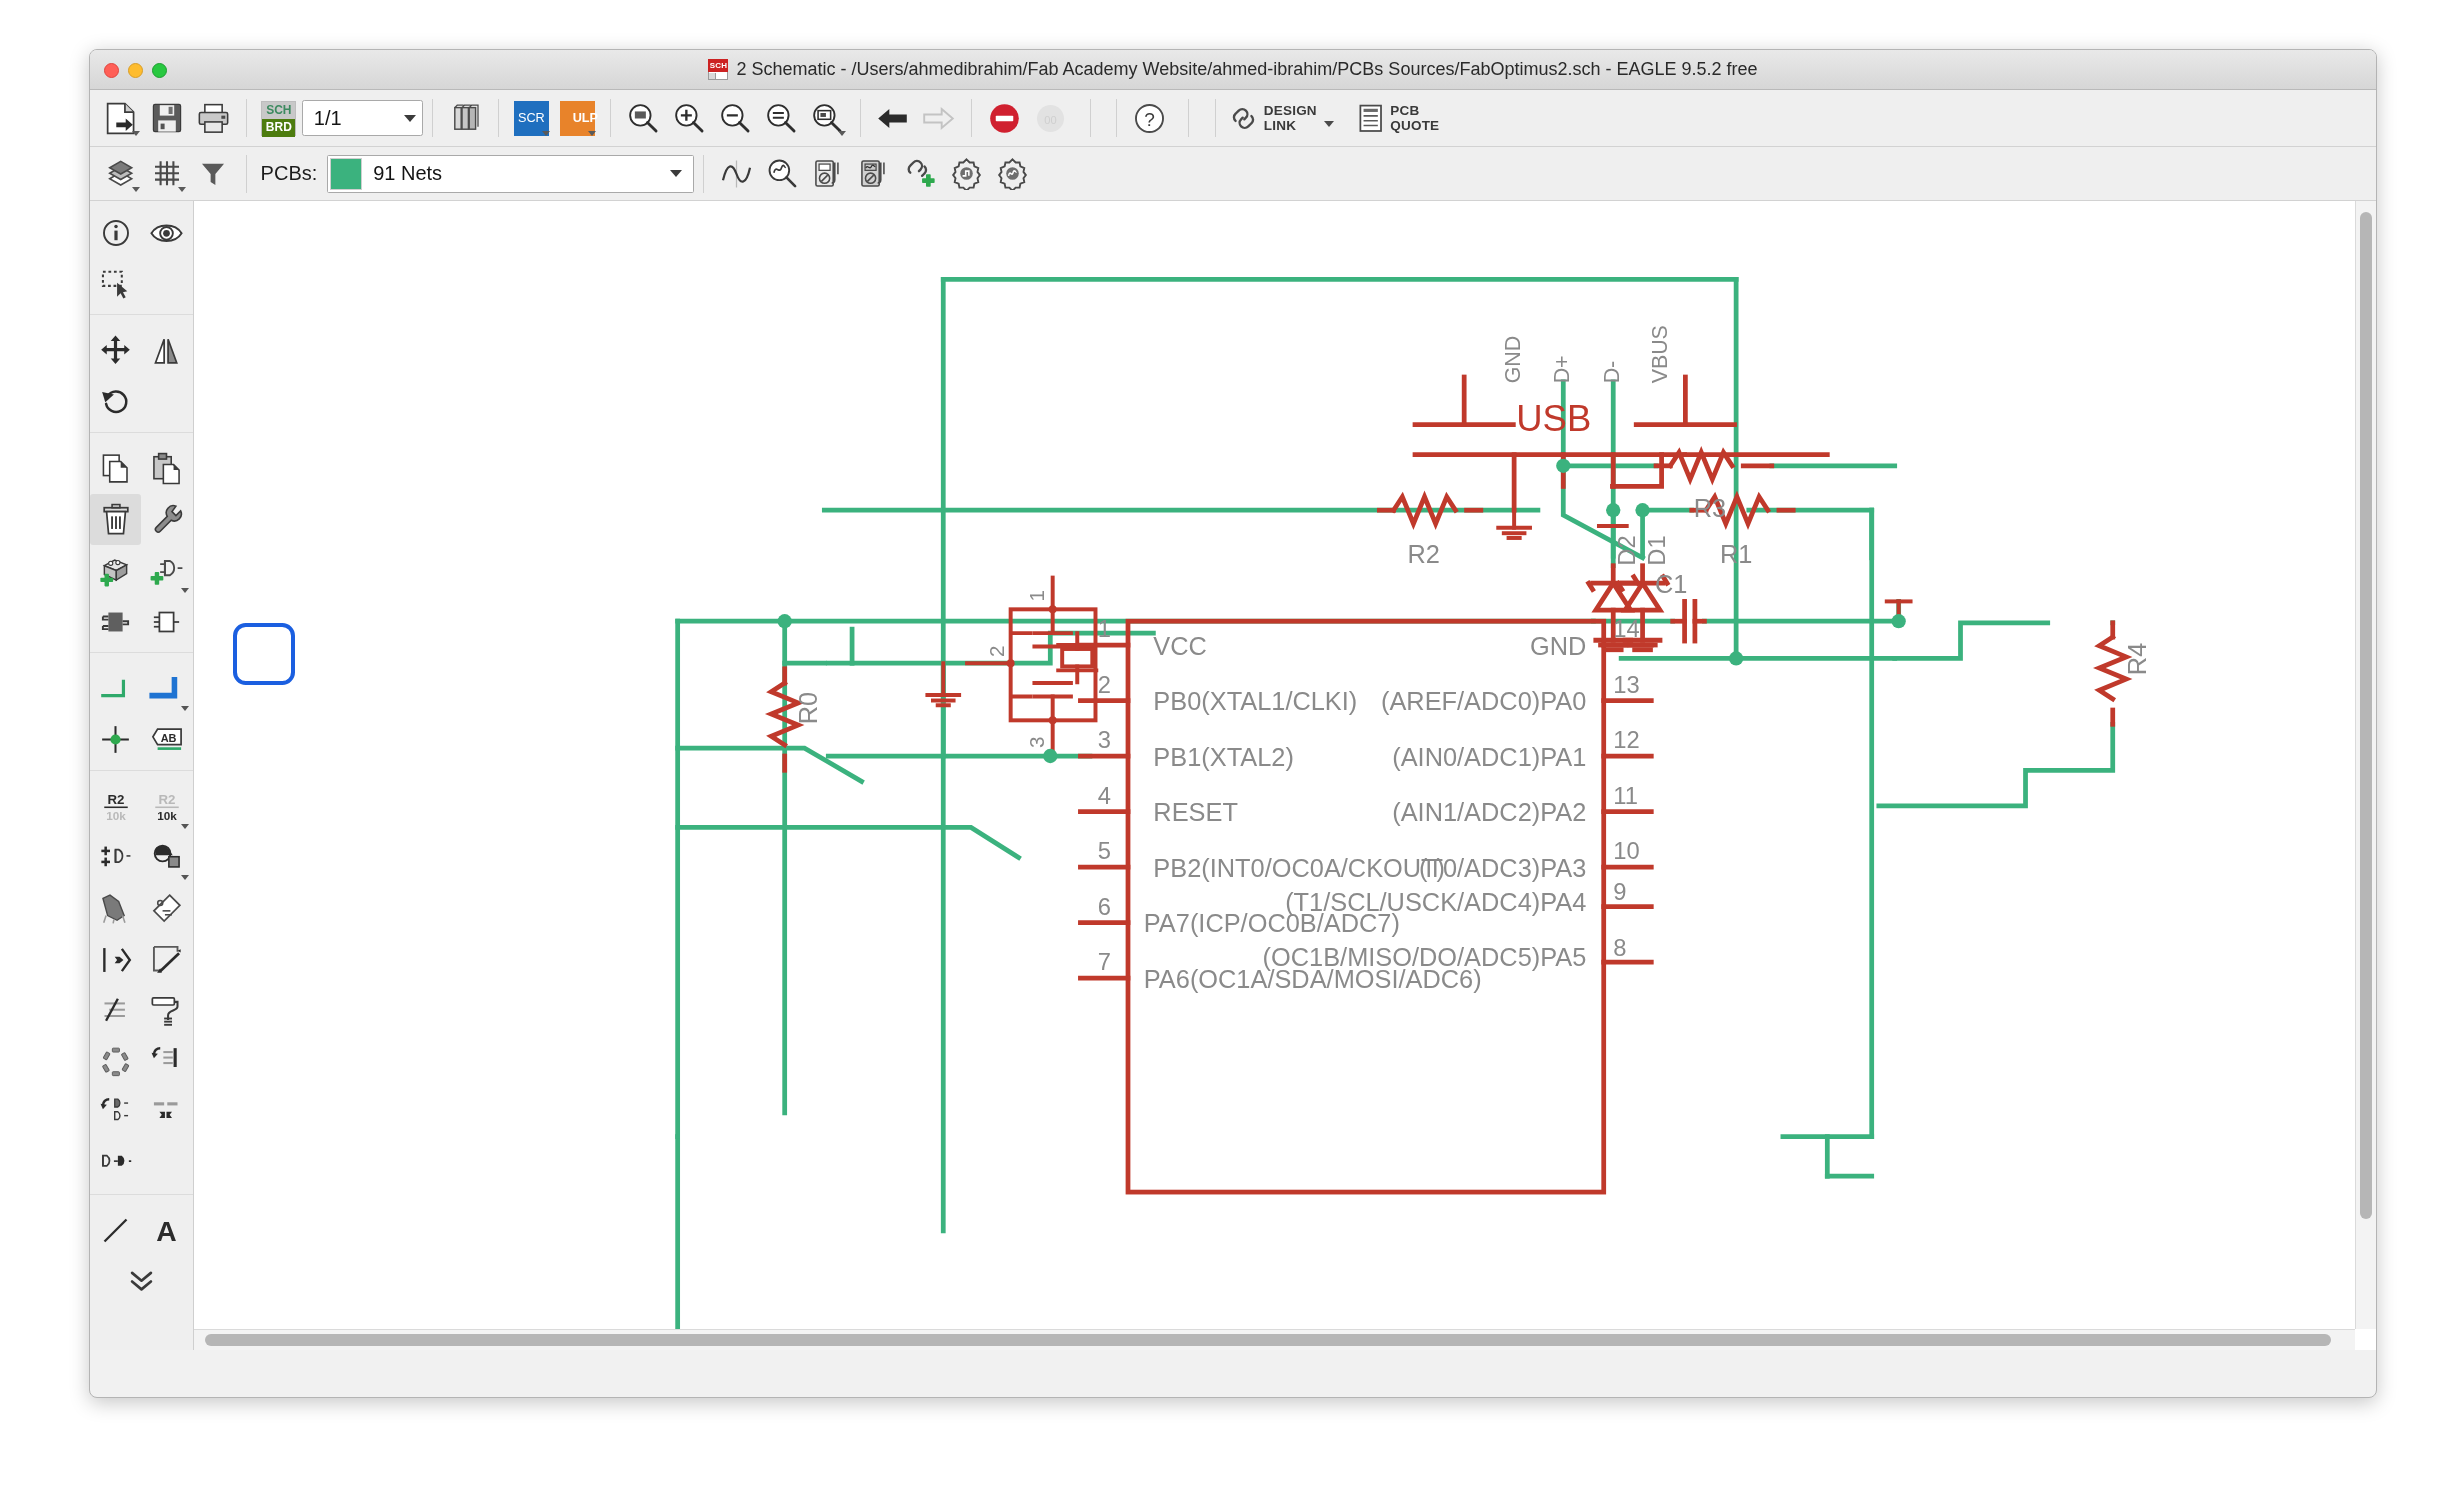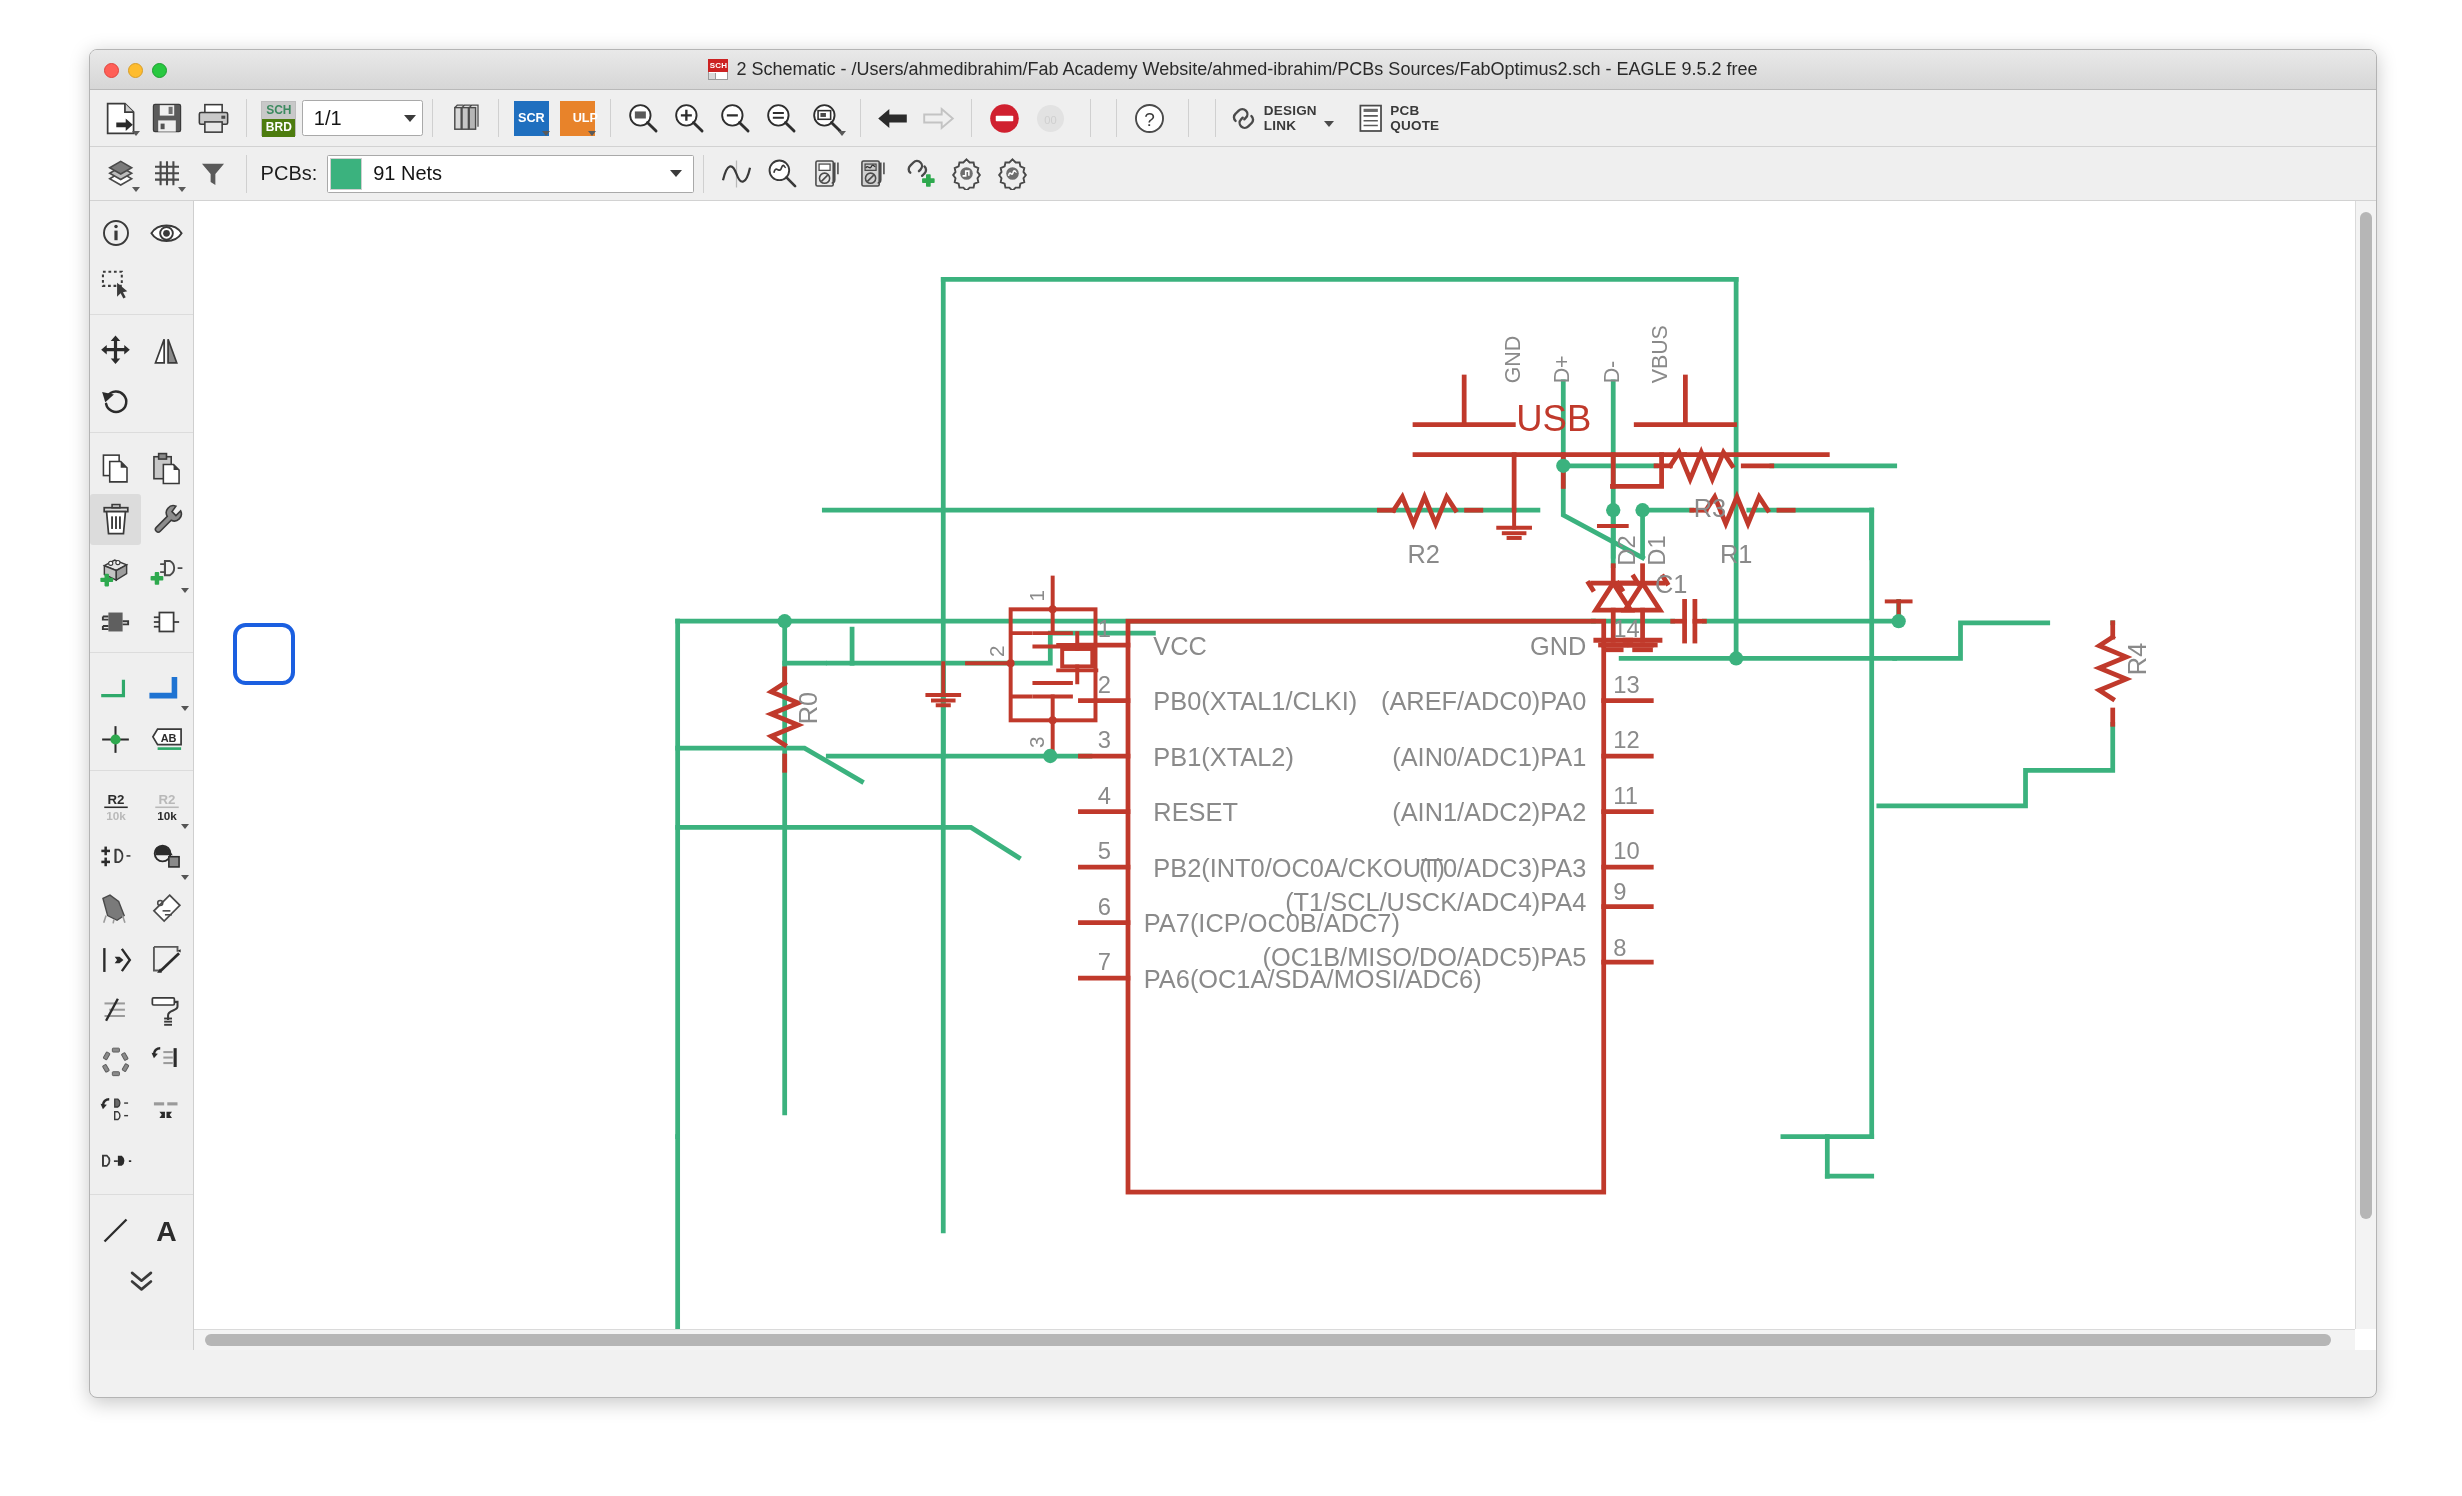--- a/index.html
+++ b/index.html
@@ -81,21 +81,21 @@
     width:0;height:0;border-left:6.3px solid transparent;border-right:6.3px solid transparent;
     border-top:7.1px solid #3b3b3b;
   }
 
   
   .schbrd{ width:35px;height:35px; display:flex;flex-direction:column; font-size:12px;font-weight:bold;color:#fff;
            line-height:17.5px; text-align:center; border:0.8px solid #bdbdbd; }
   .schbrd .a{ background:#c8c8c8; color:#3c8a5f; }
   .schbrd .b{ background:#4d7c0f; }
 
-  .scr-ico{ width:35px;height:35px;background:#1f6fbf;color:#fff;font-size:12.7px;font-weight:bold;
+  .scr-ico{ width:35px;height:35px;background:#1f6fbf;color:#fff;font-size:12.7px;font-weight:normal;
             display:flex;align-items:center;justify-content:center; }
   .ulp-ico{ width:35px;height:35px;background:#e8832a;color:#fff;font-size:12.7px;font-weight:bold;
             display:flex;align-items:center;justify-content:center;padding-left:16px; }
 
   .twolines{ display:flex; align-items:center; gap:7.1px; flex:none; padding:0 4.8px; }
   .twolines .lbl{ font-size:13.5px; font-weight:bold; color:#3a3a3a; line-height:15px; letter-spacing:0.2px;}
 
   .layer-label{ font-size:20px; color:#1c1c1c; margin:0 9.5px 0 4.8px; flex:none; }
   .layer-combo{
     height:38px; width:367px; background:#fff; border:0.8px solid #a9a9a9; border-radius:1.6px;

